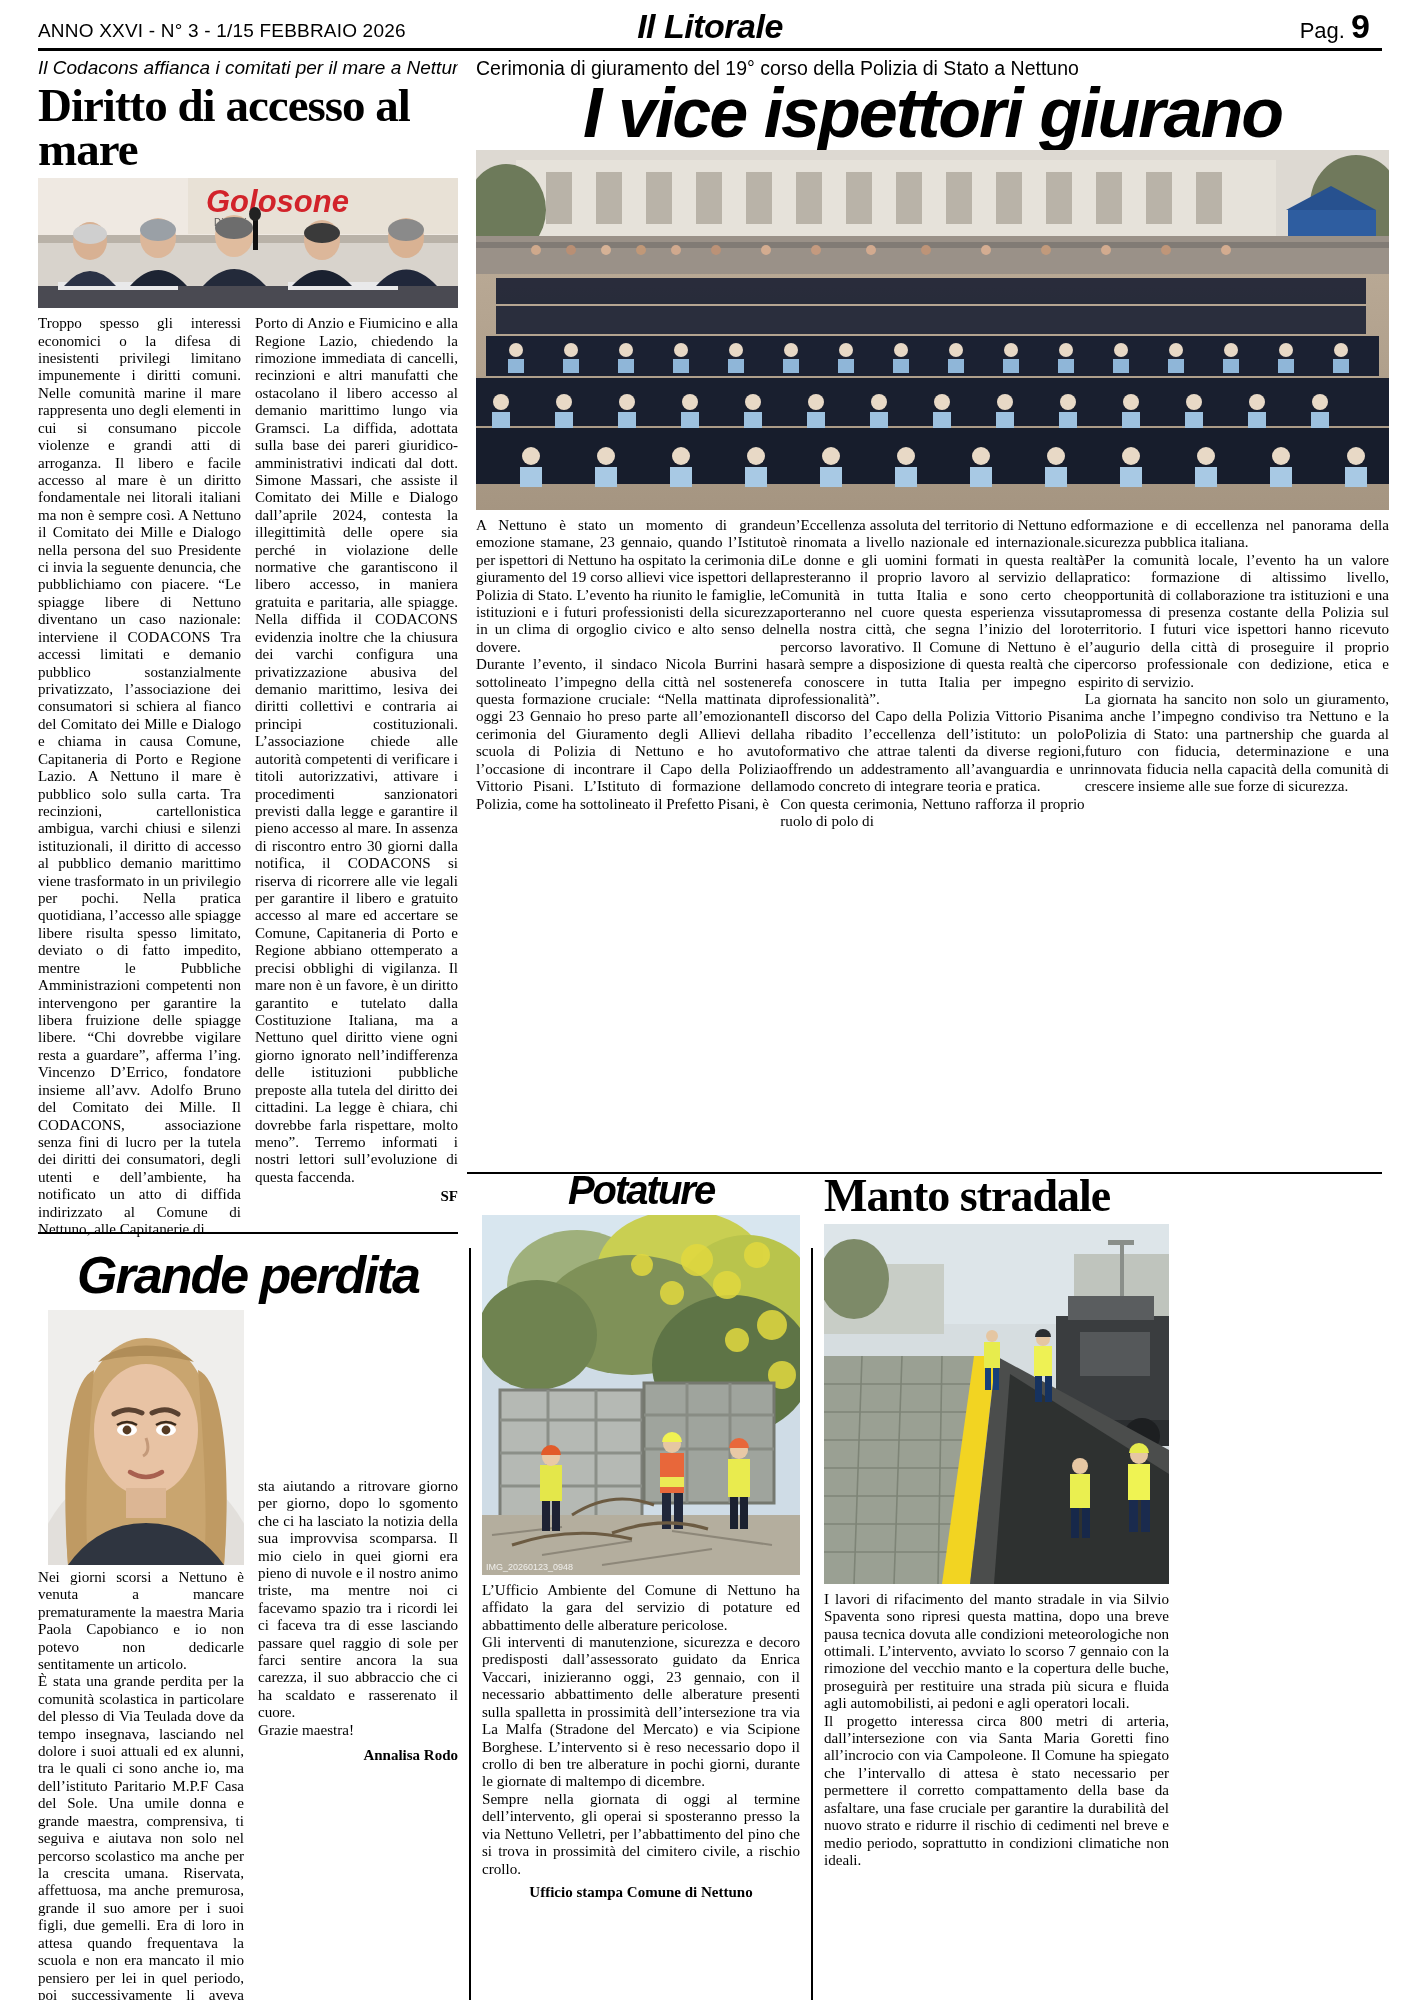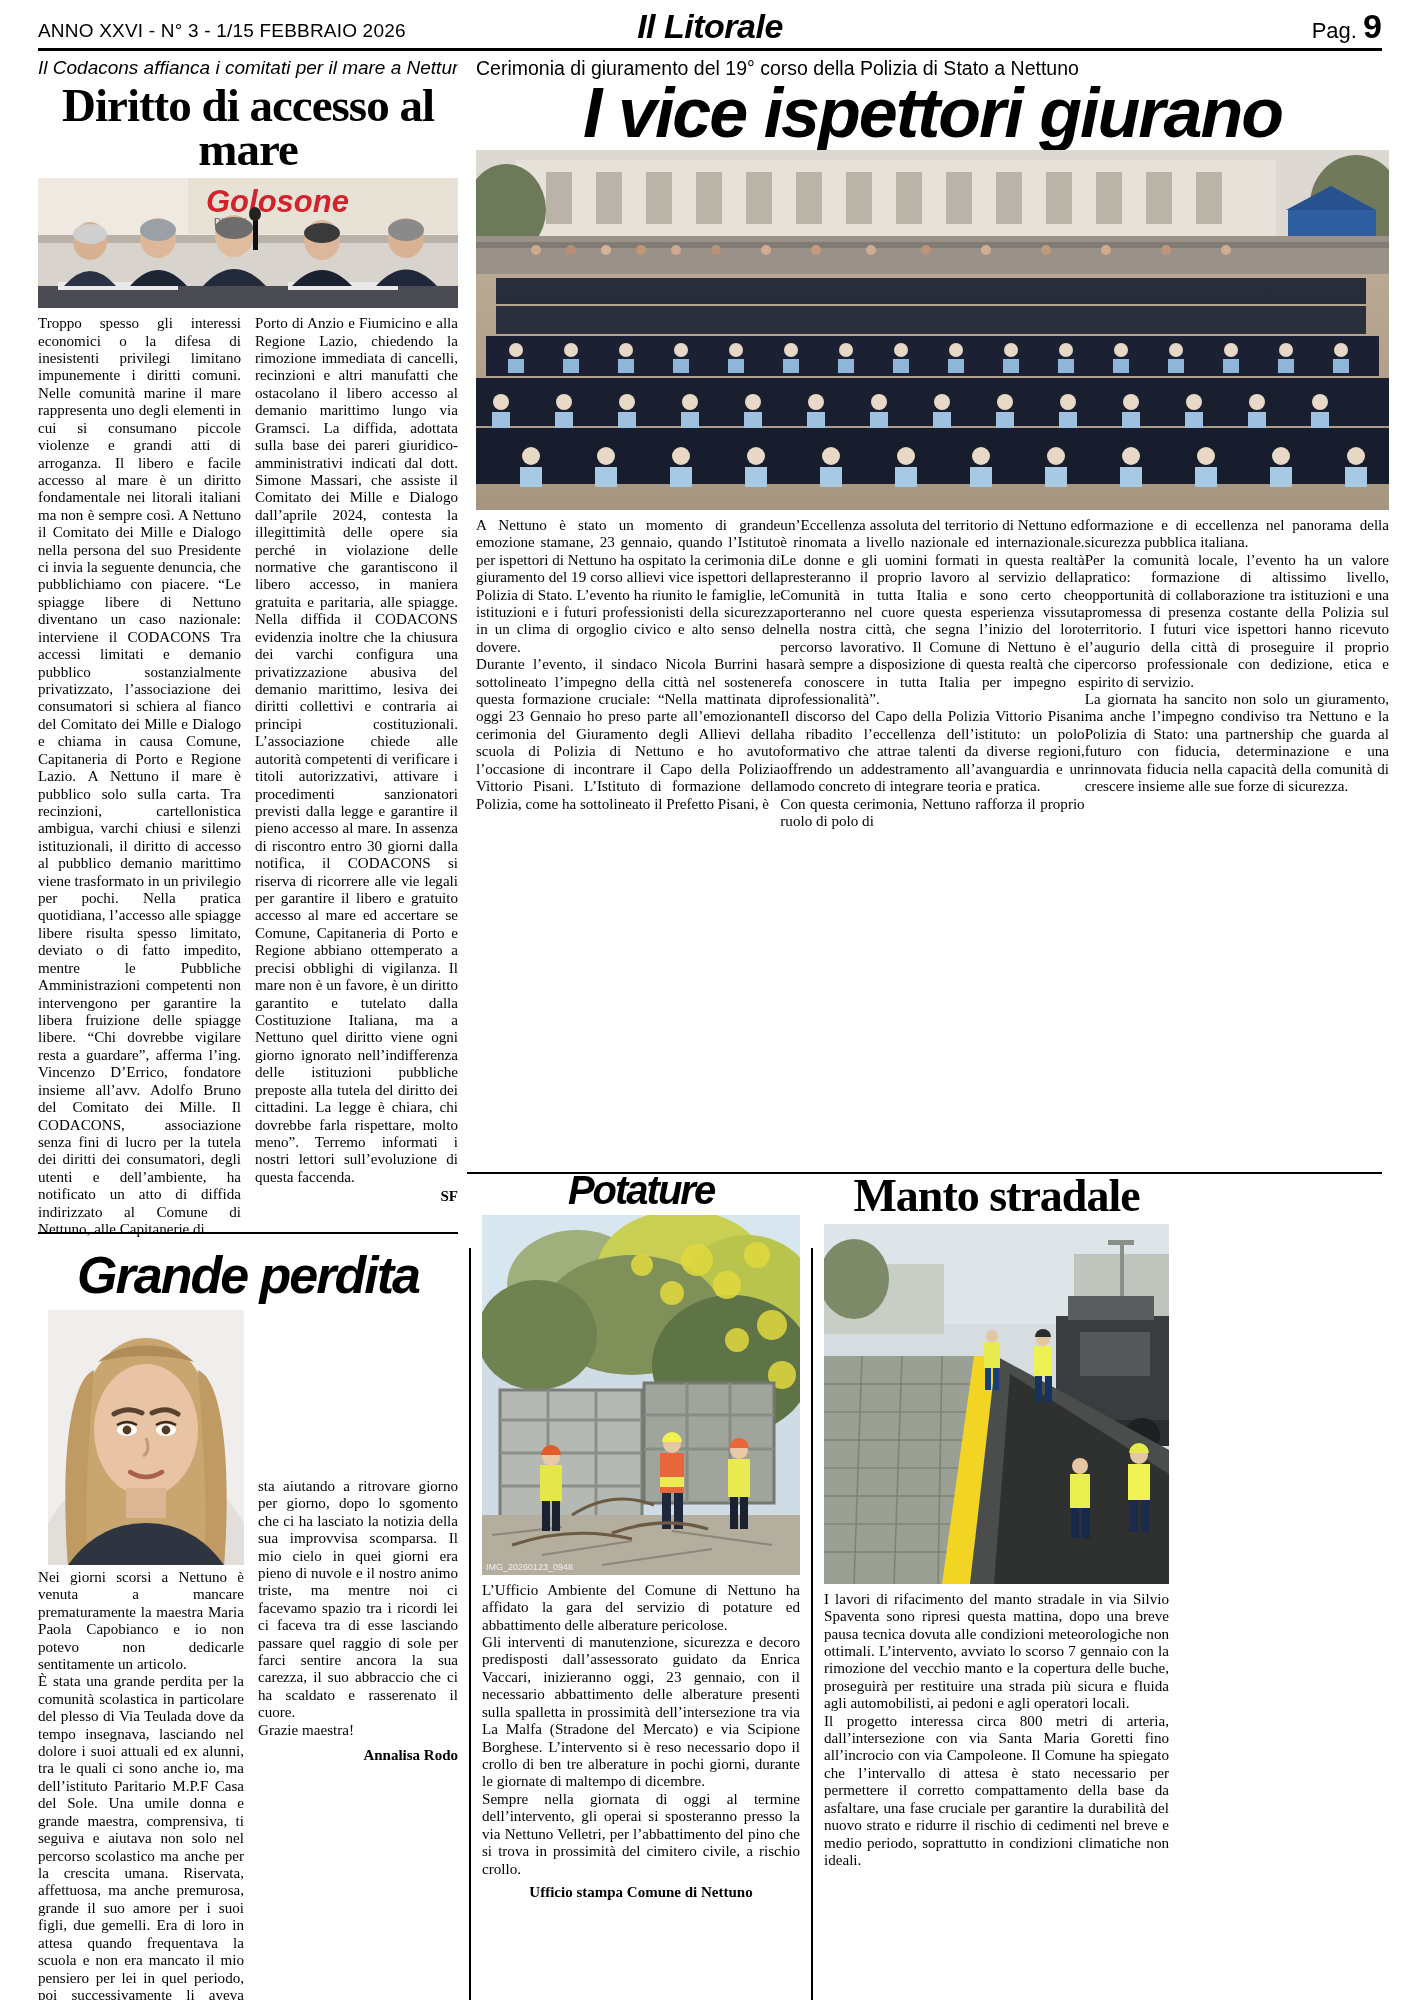--- a/index.html
+++ b/index.html
@@ -18,35 +18,35 @@
     font-family:"Liberation Sans", sans-serif;
     font-size:19px; letter-spacing:.2px;
   }
   .paper-title {
     position:absolute; left:0; right:0; bottom:2px; text-align:center;
     font-family:"Liberation Sans", sans-serif;
     font-weight:bold; font-style:italic; font-size:34px;
     letter-spacing:-.5px;
   }
   .page-num {
-    position:absolute; right:0; bottom:2px;
+    position:absolute; right:12px; bottom:2px;
     font-family:"Liberation Sans", sans-serif; font-size:22px;
   }
   .page-num b { font-size:34px; font-weight:bold; }
 
   
   .kicker {
     font-family:"Liberation Sans", sans-serif;
     font-style:italic; font-size:20px; line-height:1.15;
     padding:6px 0 2px; white-space:nowrap; overflow:hidden;
   }
   .kicker.nowrap-reg { font-style:normal; }
   .hl-serif {
     font-family:"Liberation Serif", serif; font-weight:bold;
-    text-align:center; line-height:.95; letter-spacing:-1px;
+    text-align:left; line-height:.95; letter-spacing:-1px;
   }
   .hl-sans {
     font-family:"Liberation Sans", sans-serif; font-weight:bold; font-style:italic;
     text-align:center; line-height:.92; letter-spacing:-2px;
   }
   .body-col {
     font-family:"Liberation Serif", serif;
     font-size:15.1px; line-height:1.155;
     text-align:justify; hyphens:auto; -webkit-hyphens:auto;
   }

